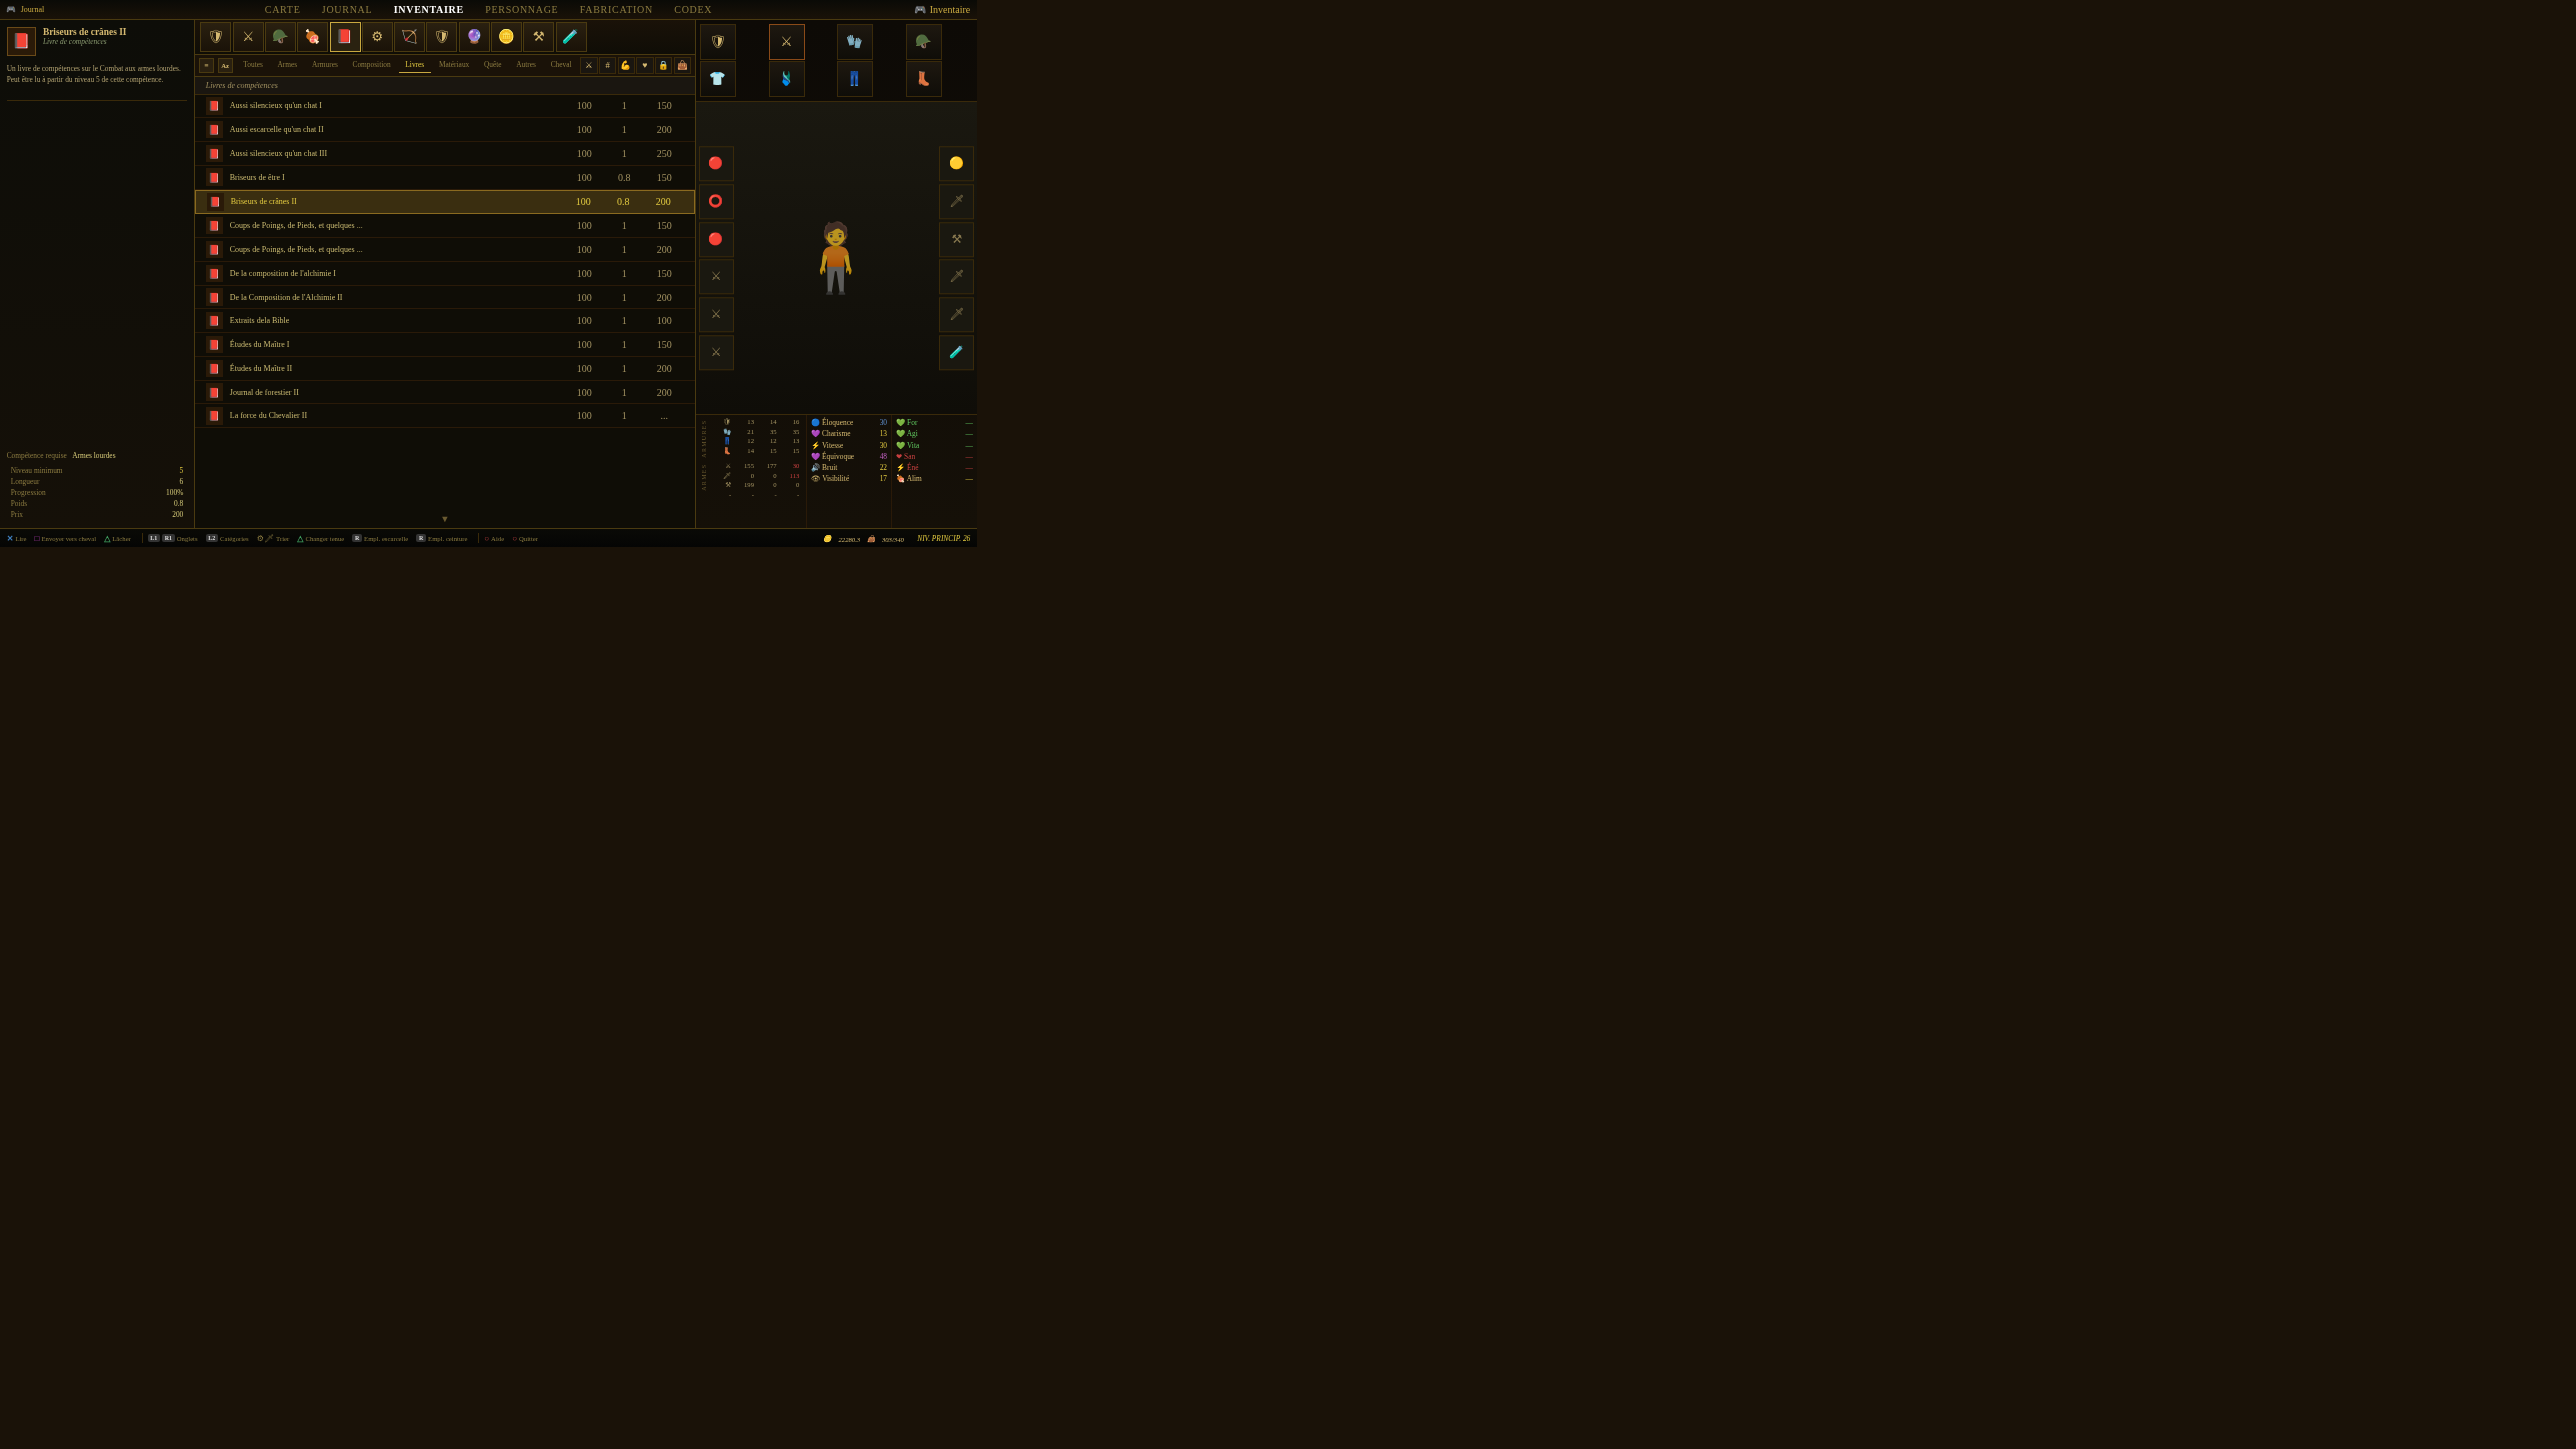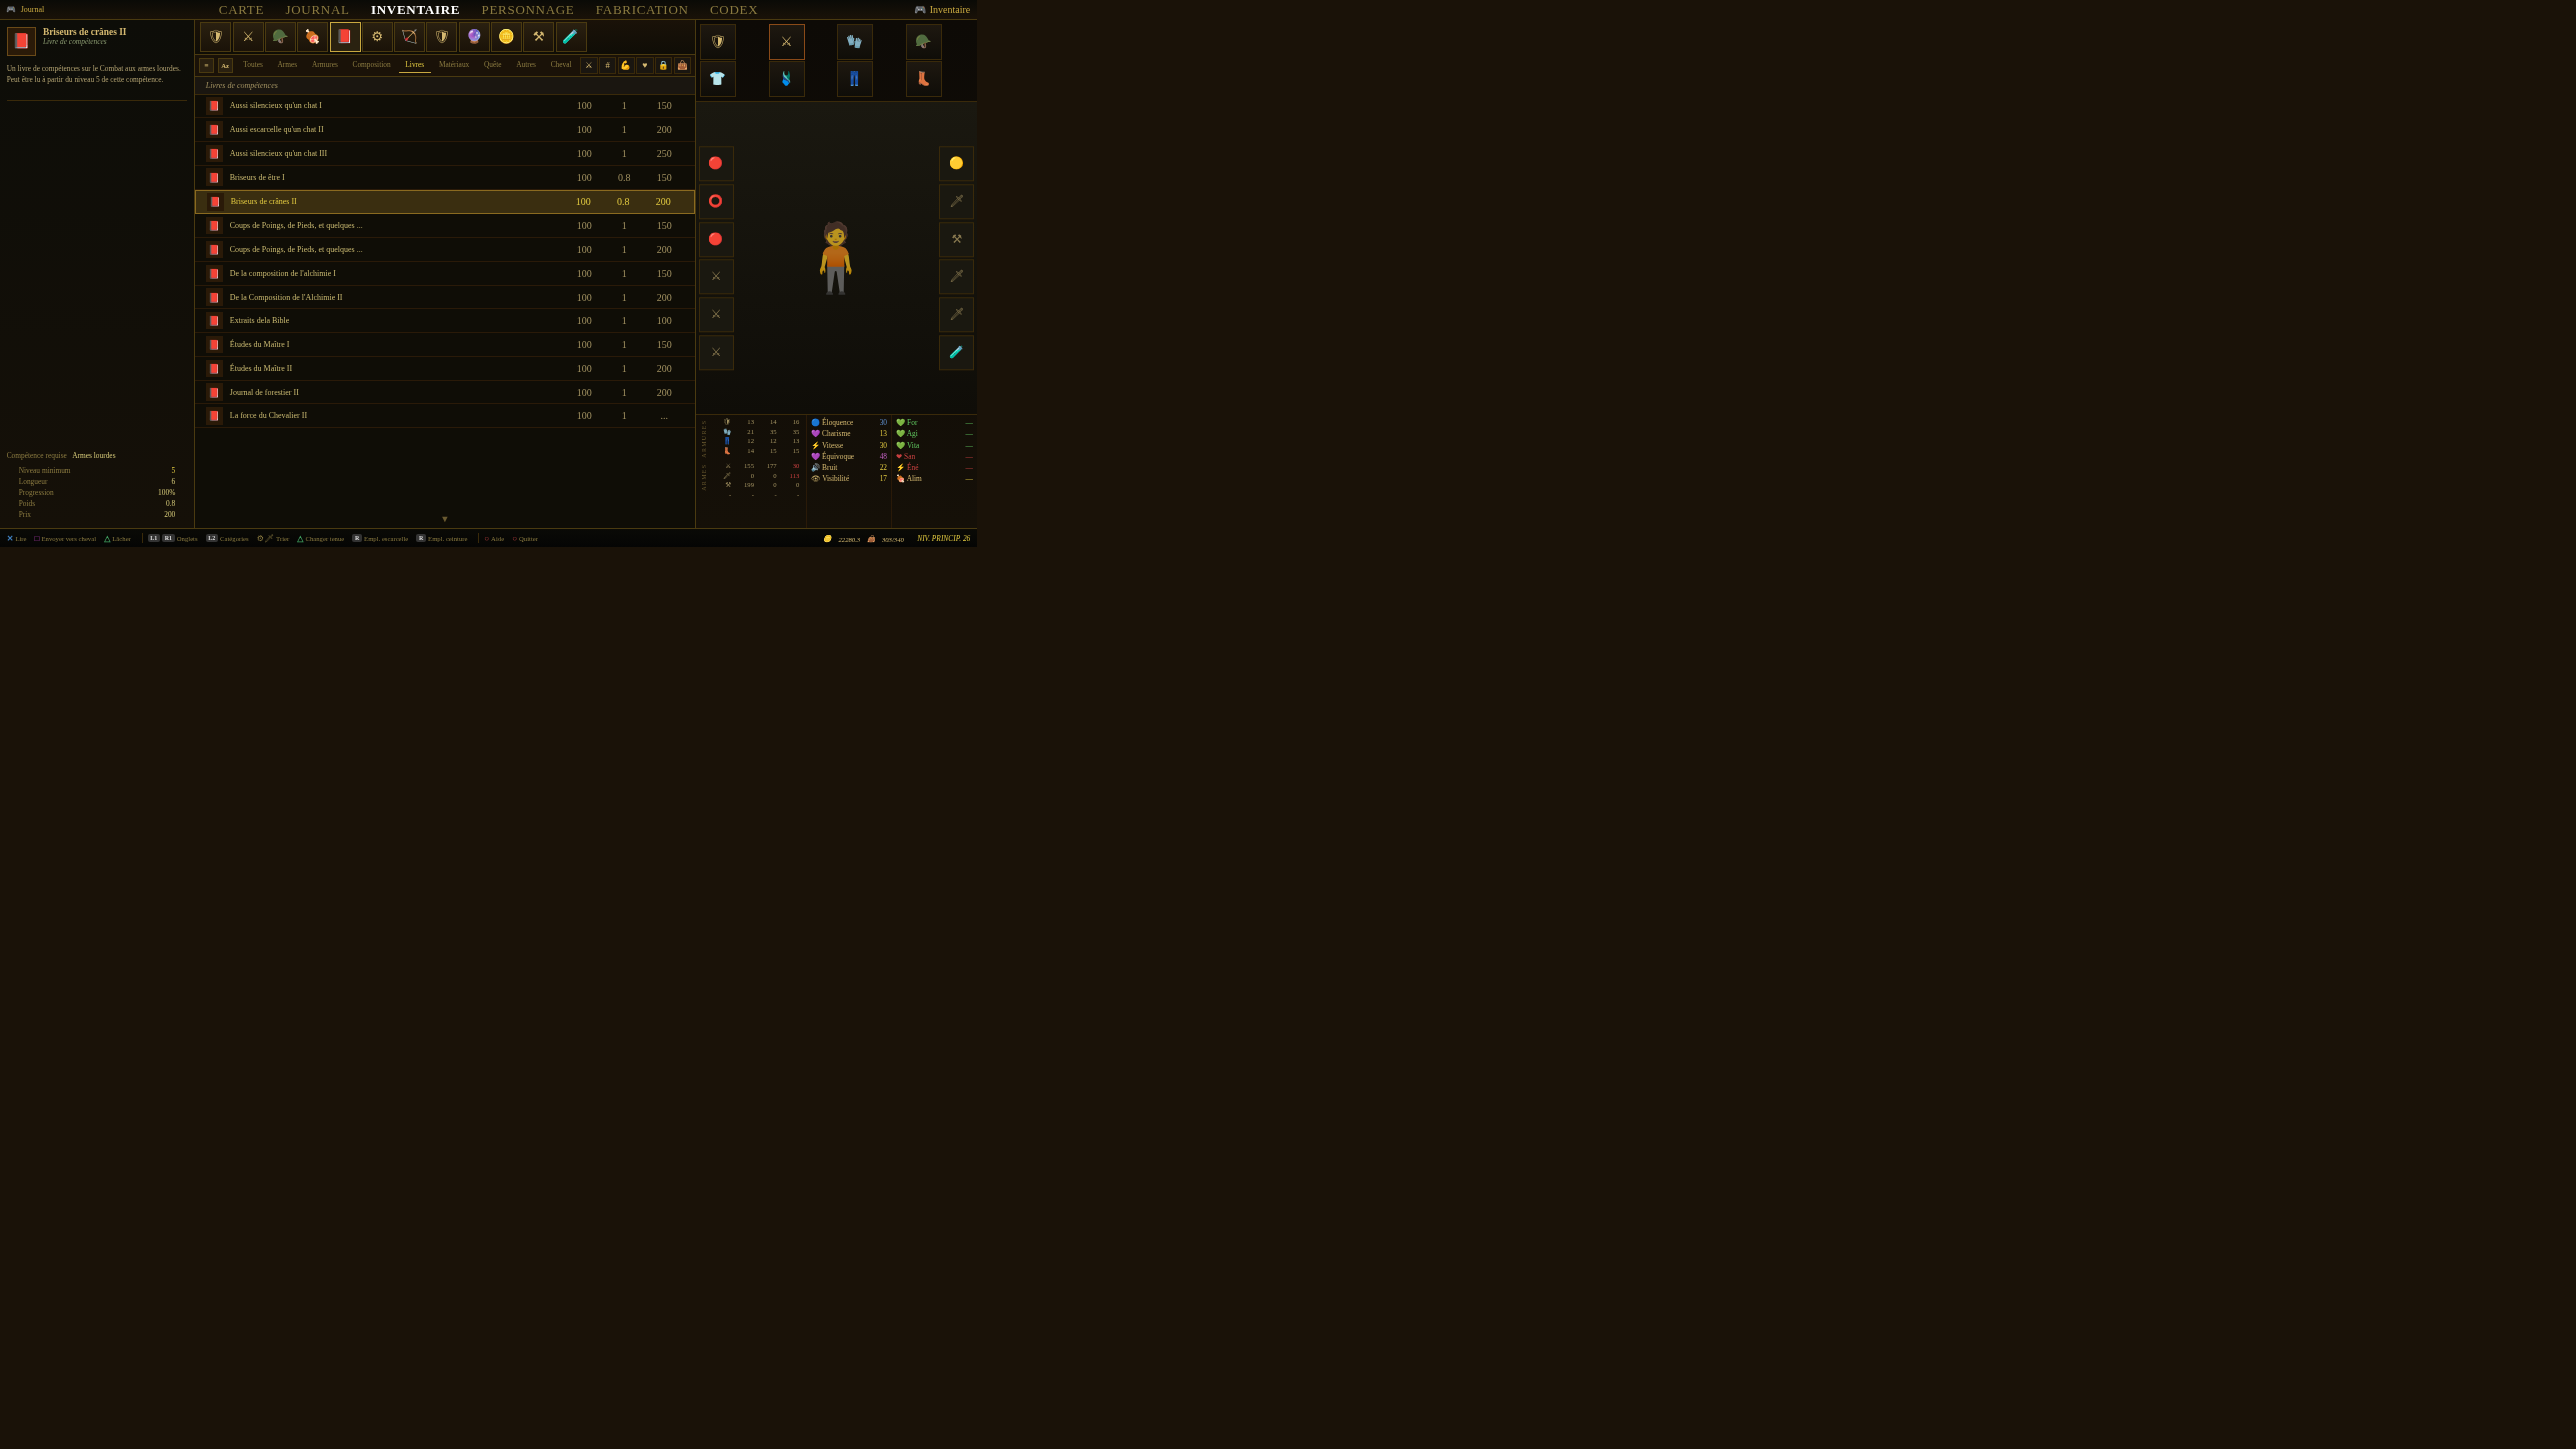--- a/index.html
+++ b/index.html
@@ -35,21 +35,21 @@
     .top-bar-center {
       position: absolute;
       left: 50%;
       transform: translateX(-50%);
       display: flex;
       gap: 13.4px;
       align-items: center;
     }
     .nav-item {
       color: #8a7a40;
-      font-size: 13px;
+      font-size: 10px;
       letter-spacing: 0.7px;
       cursor: pointer;
       padding: 1.3px 4px;
       text-transform: uppercase;
     }
     .nav-item.active {
       color: #ffffff;
       font-weight: bold;
     }
     .top-bar-right {
@@ -113,21 +113,21 @@
       background: #3a2a0a;
       margin: 5.4px 0;
     }
     .stat-block {
       margin-top: auto;
     }
     .stat-row {
       display: flex;
       justify-content: space-between;
       font-size: 7.4px;
-      margin: 2px 12px;
+      margin: 2px 4px;
       color: #b0a070;
       gap: 47px;
     }
     .stat-row .label { color: #8a7a40; }
     .stat-row .value { color: #d4c878; }
     .stat-row .value.highlight { color: #e0c840; }
     .req-label {
       color: #8a7a40;
       font-size: 7.4px;
       margin-bottom: 2.7px;

